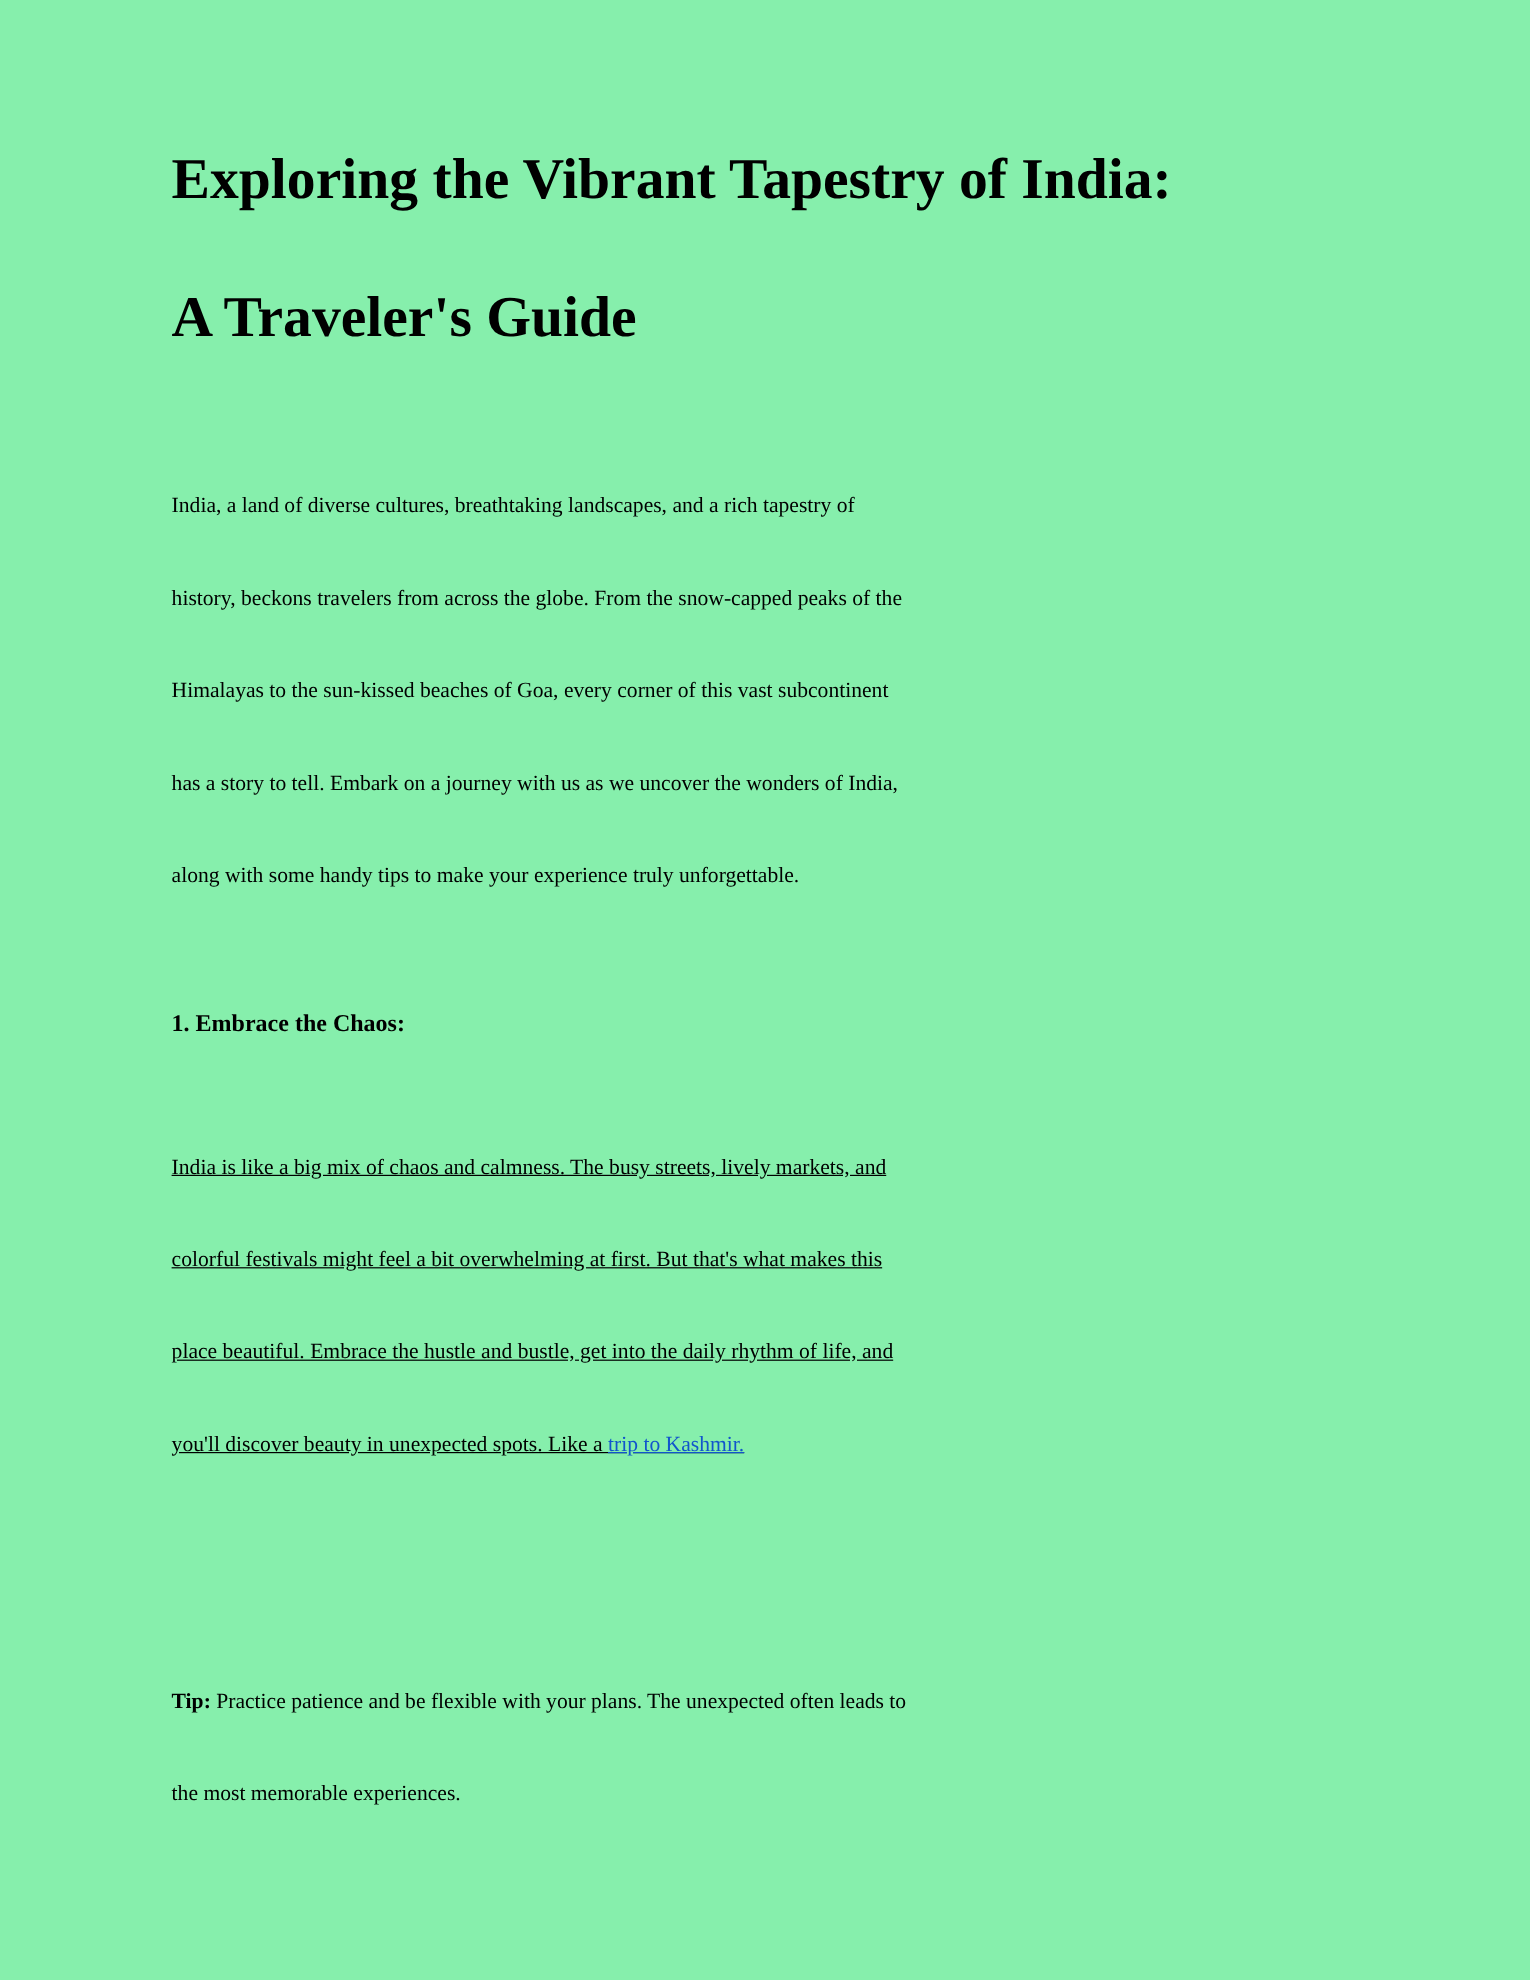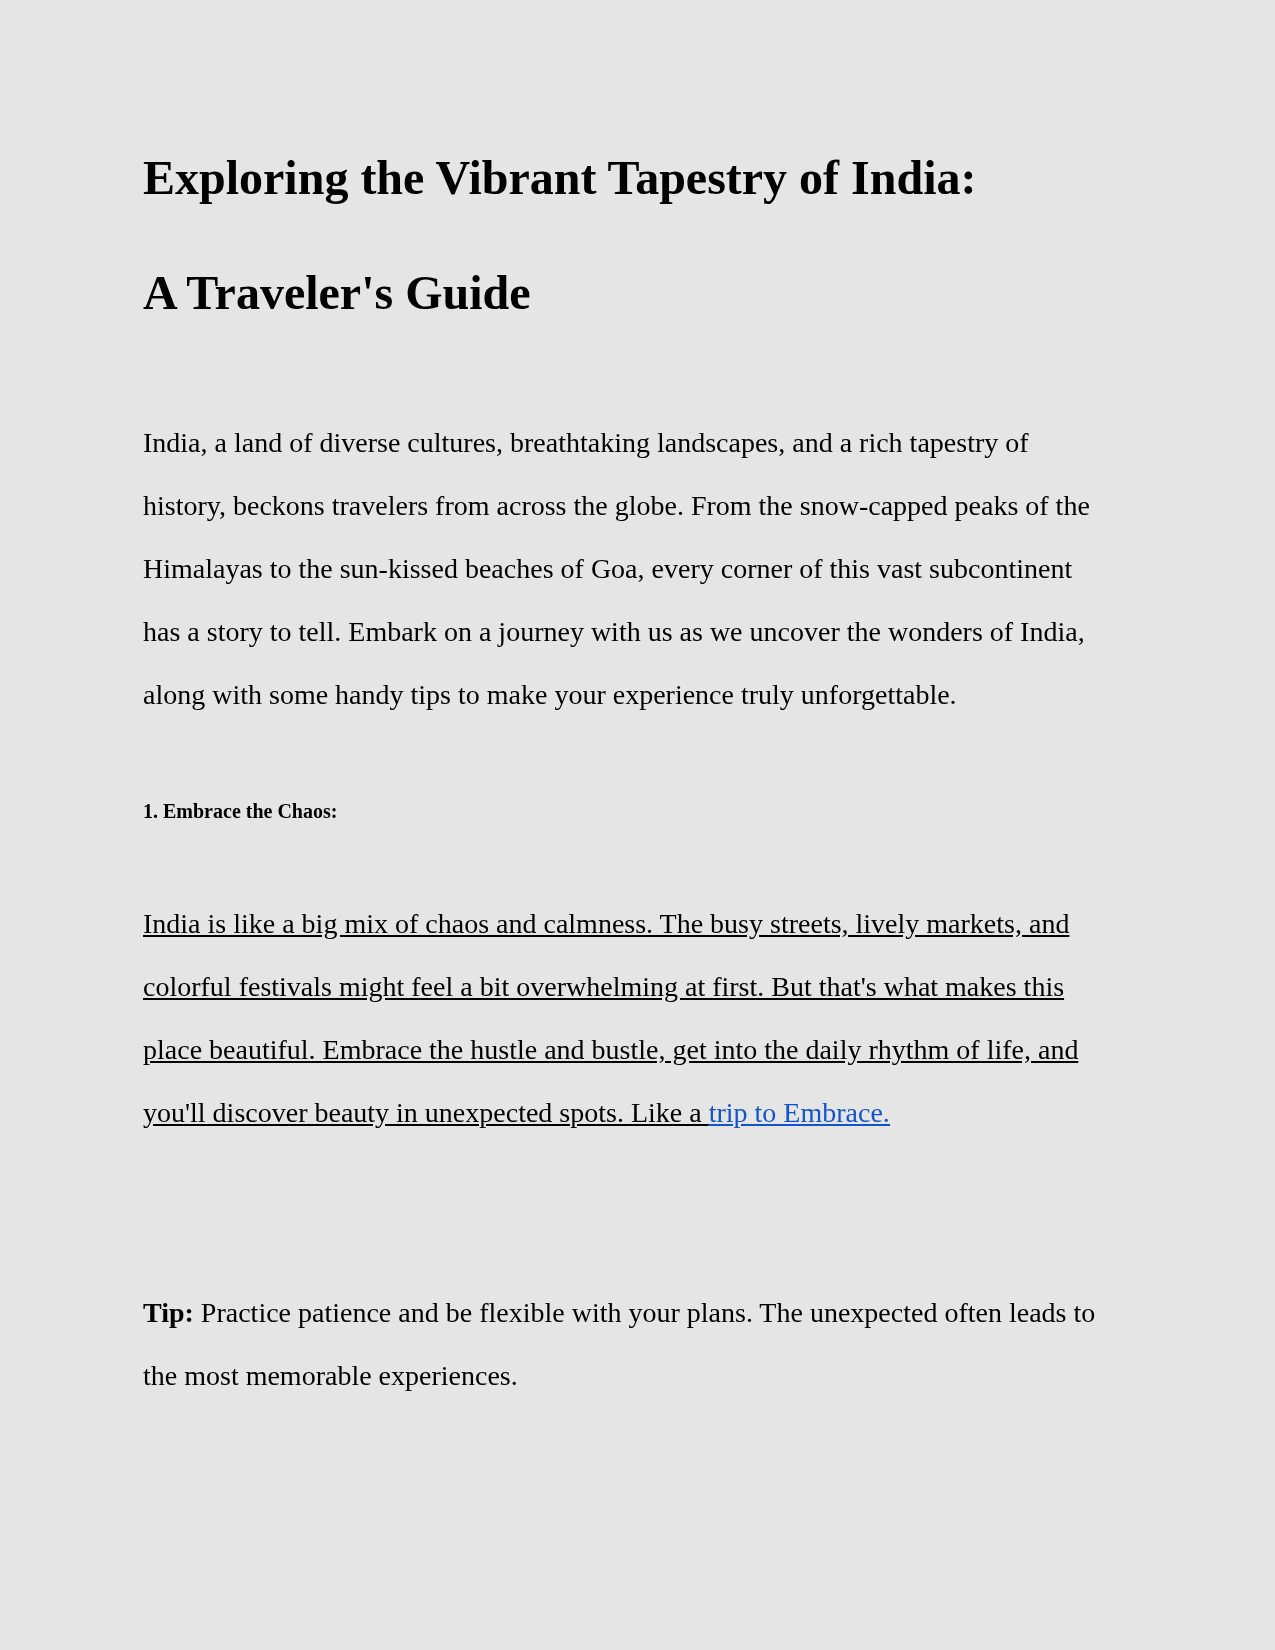--- a/index.html
+++ b/index.html
@@ -11,34 +11,34 @@
     width: 1275px;
     height: 1650px;
     overflow: hidden;
     font-family: "Liberation Serif", "DejaVu Serif", serif;
     color: #000000;
   }
   .page {
     box-sizing: border-box;
     width: 1275px;
     height: 1650px;
-    padding: 120px 142px 0 143px;
-    background: #e5e5e5;
+    padding: 92px 142px 0 143px;
+    background: #86efac;
   }
   .doc-title {
     font-size: 48px;
     font-weight: 700;
     line-height: 115px;
     white-space: pre-line;
     margin: 0;
     letter-spacing: 0px;
   }
   .para {
-    font-size: 28px;
-    line-height: 63px;
+    font-size: 18px;
+    line-height: 77px;
     white-space: pre-line;
     margin: 0;
   }
   .intro-para {
     margin-top: 61px;
   }
   .section-heading {
     font-size: 20px;
     font-weight: 700;
     line-height: 63px;
@@ -74,18 +74,18 @@
 history, beckons travelers from across the globe. From the snow-capped peaks of the
 Himalayas to the sun-kissed beaches of Goa, every corner of this vast subcontinent
 has a story to tell. Embark on a journey with us as we uncover the wonders of India,
 along with some handy tips to make your experience truly unforgettable.</p>
 
   <h2 class="section-heading">1. Embrace the Chaos:</h2>
 
   <p class="para section-body"><span>India is like a big mix of chaos and calmness. The busy streets, lively markets, and
 colorful festivals might feel a bit overwhelming at first. But that's what makes this
 place beautiful. Embrace the hustle and bustle, get into the daily rhythm of life, and
-you'll discover beauty in unexpected spots. Like a </span><a class="doc-link" href="#">trip to Embrace.</a></p>
+you'll discover beauty in unexpected spots. Like a </span><a class="doc-link" href="#">trip to Kashmir.</a></p>
 
   <p class="para tip-para"><strong class="tip-label">Tip:</strong><span> Practice patience and be flexible with your plans. The unexpected often leads to
 the most memorable experiences.</span></p>
 
 </div>
 
 </body></html>

